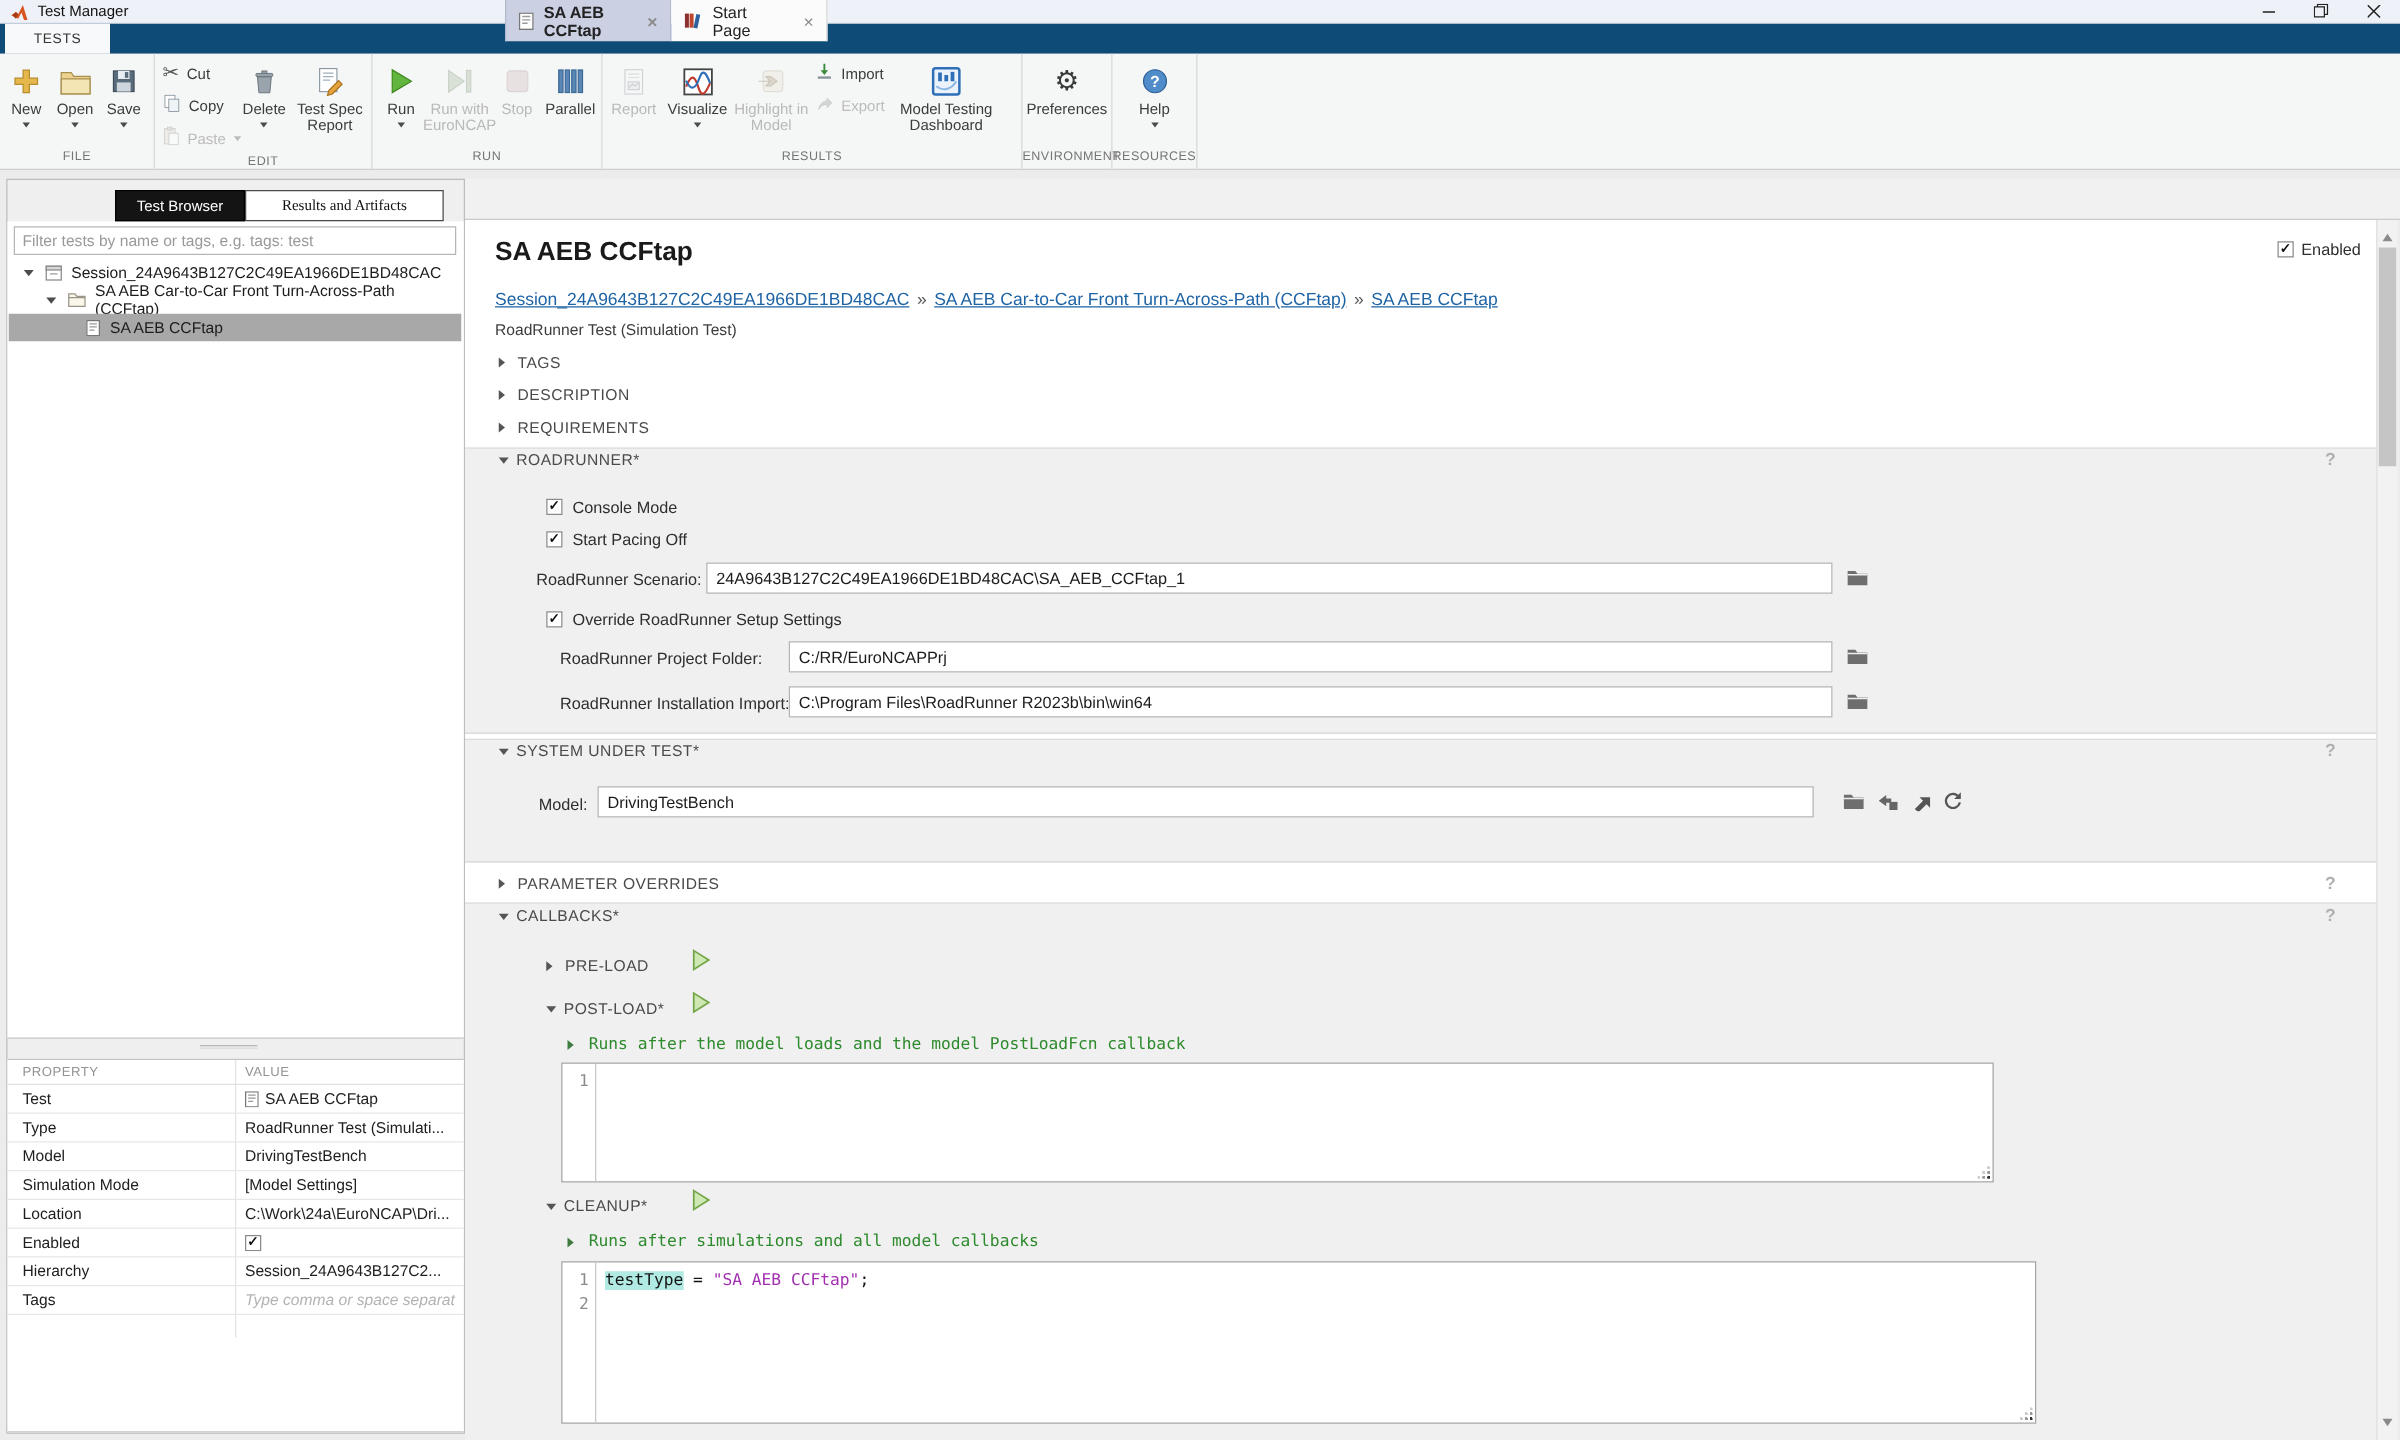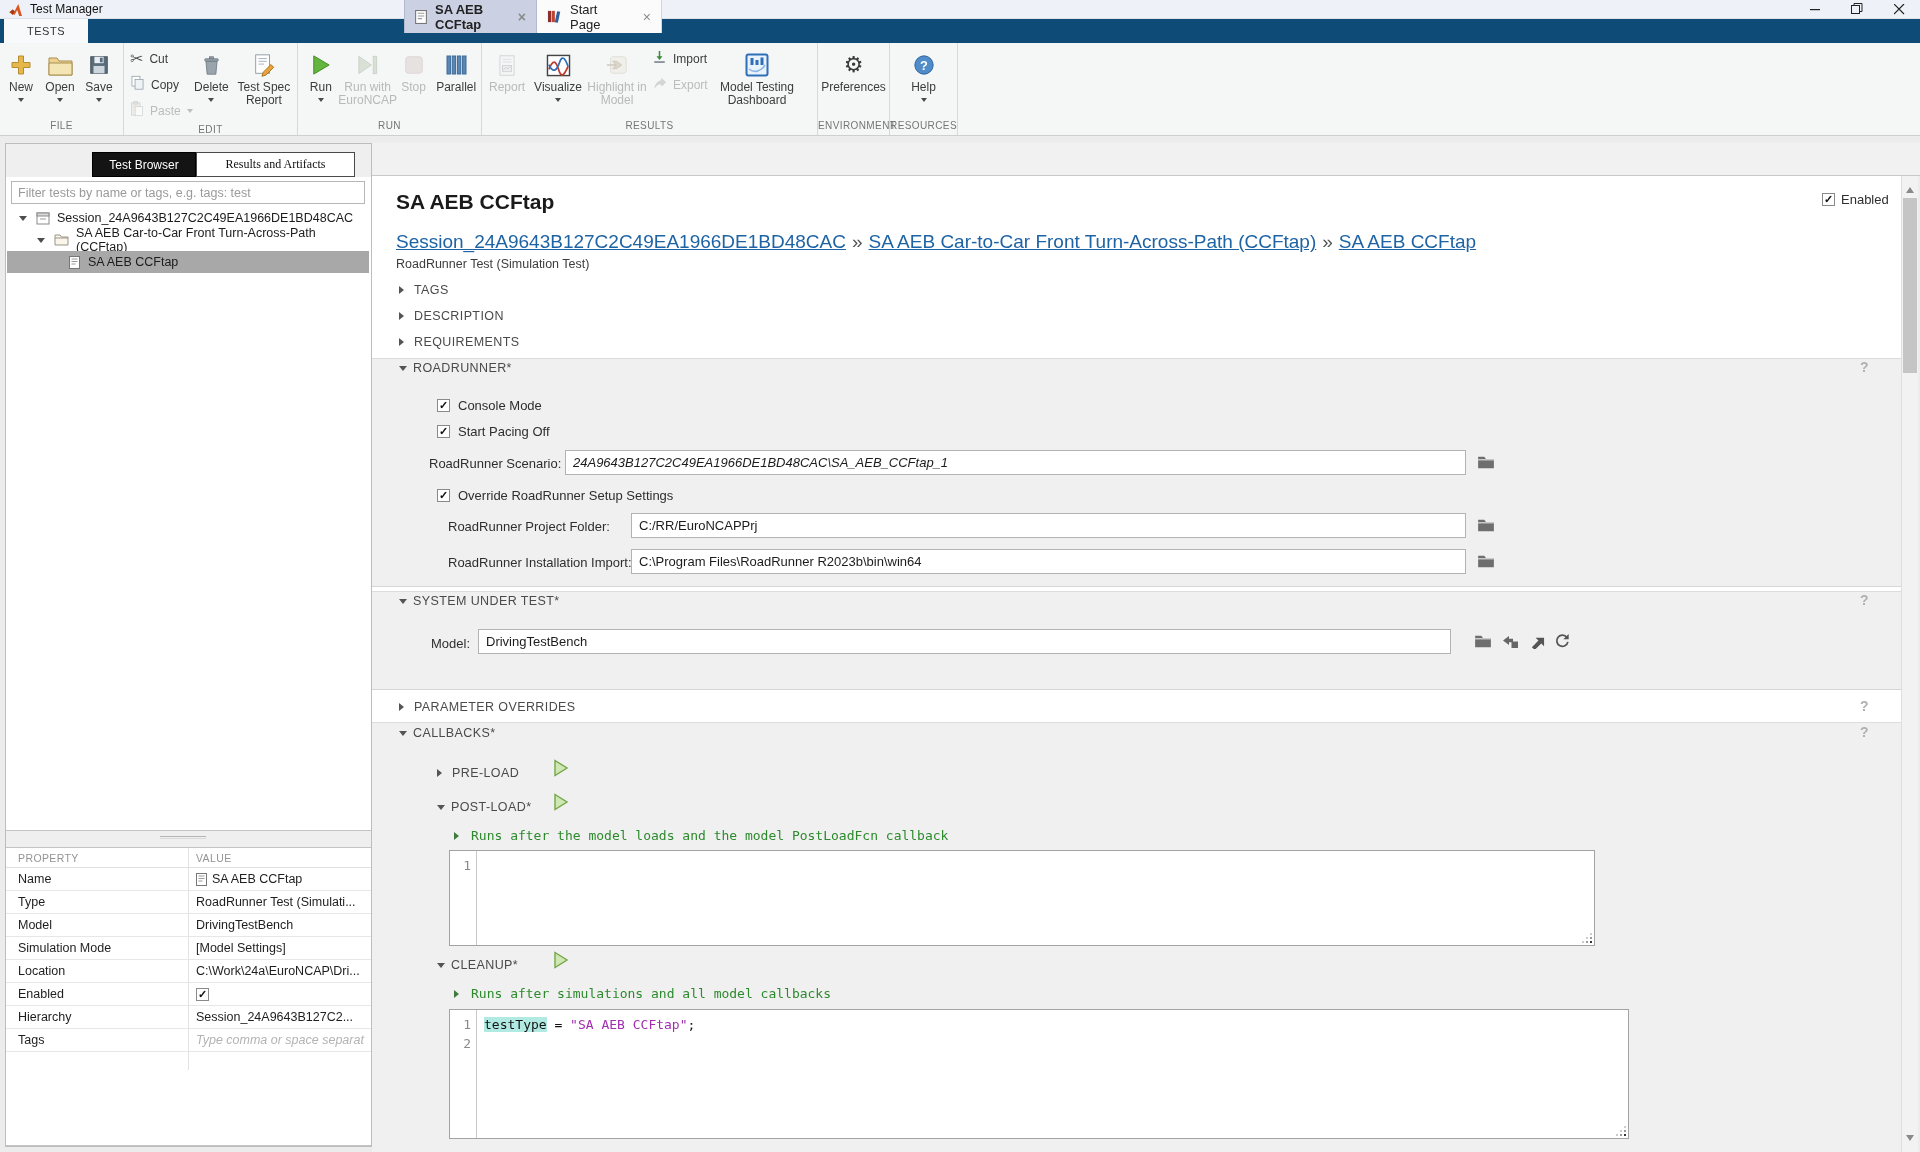--- a/index.html
+++ b/index.html
@@ -407,21 +407,21 @@
 <div class="divgrip"></div>
 
 <div class="propspanel">
   <div class="prophead">
     <span style="position:absolute; left:12px">PROPERTY</span>
     <span style="position:absolute; left:190px">VALUE</span>
   </div>
   <div class="pcol-div"></div>
 
   <div class="prow" style="top:20px">
-    <span class="k">Name</span>
+    <span class="k">Test</span>
     <span class="v">
       <span style="display:flex">
           <svg width="11" height="13" viewBox="0 0 11 13">
             <rect x="0.5" y="0.5" width="10" height="12" fill="#fff" stroke="#777"></rect>
             <path d="M2.5 3h6M2.5 5.5h6M2.5 8h4" stroke="#9a9a9a"></path>
           </svg>
         </span>
       <span>SA AEB CCFtap</span>
     </span>
   </div>
@@ -481,21 +481,21 @@
   <span>Start Page</span>
   <span class="tclose">×</span>
 </div>
 
 <div class="content"></div>
 
 <div class="abs" style="left:396px; top:190px; font-size:21px; font-weight:600; color:#1a1a1a">SA AEB CCFtap</div>
 <span class="cb abs" style="left:1822px; top:193px">✓</span>
 <span class="abs flabel" style="left:1841px; top:192px">Enabled</span>
 
-<div class="abs" style="left:396px; top:231px; font-size:19px">
+<div class="abs" style="left:396px; top:231px; font-size:14px">
   <a class="bc" href="#">Session_24A9643B127C2C49EA1966DE1BD48CAC</a><span class="bcsep">»</span><a class="bc" href="#">SA AEB Car-to-Car Front Turn-Across-Path (CCFtap)</a><span class="bcsep">»</span><a class="bc" href="#">SA AEB CCFtap</a>
 </div>
 
 <div class="abs" style="left:396px; top:257px; font-size:12.5px; color:#3d3d3d">RoadRunner Test (Simulation Test)</div>
 
 <div class="abs sechead" style="left:399px; top:283px">
   <span class="tri-r"></span>
   <span>TAGS</span>
 </div>
 <div class="abs sechead" style="left:399px; top:309px">
@@ -514,21 +514,21 @@
 </div>
 <span class="qmark" style="top:359px">?</span>
 
 <span class="cb abs" style="left:437px; top:399px">✓</span>
 <span class="abs flabel" style="left:458px; top:398px">Console Mode</span>
 
 <span class="cb abs" style="left:437px; top:425px">✓</span>
 <span class="abs flabel" style="left:458px; top:424px">Start Pacing Off</span>
 
 <span class="abs flabel" style="left:429px; top:456px">RoadRunner Scenario:</span>
-<input class="ti abs" style="left: 565px; top: 450px; width: 901px; font-style: italic;" value="24A9643B127C2C49EA1966DE1BD48CAC\SA_AEB_CCFtap_1">
+<input class="ti abs" style="left: 565px; top: 450px; width: 901px;" value="24A9643B127C2C49EA1966DE1BD48CAC\SA_AEB_CCFtap_1">
 <span class="iconbtn abs" style="left:1475px; top:452px">
   <svg width="18" height="14" viewBox="0 0 20 16">
       <path d="M1 2h7l2 2.5h9V15H1z" fill="#6e6e6e"></path>
       <path d="M1 5.5h18" stroke="#f0f0f0" stroke-width="1.2"></path>
     </svg>
 </span>
 
 <span class="cb abs" style="left:437px; top:489px">✓</span>
 <span class="abs flabel" style="left:458px; top:488px">Override RoadRunner Setup Settings</span>
 

